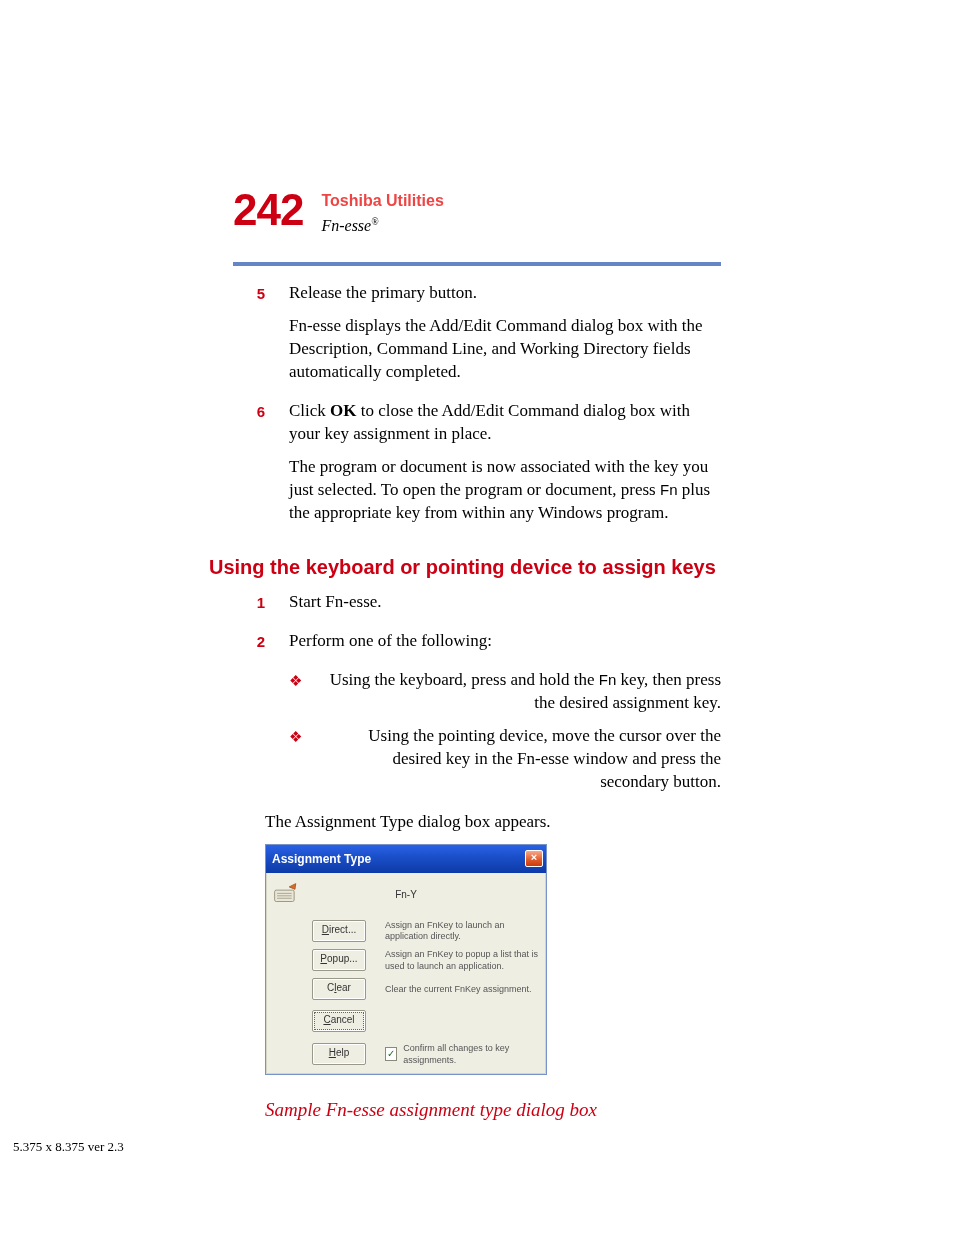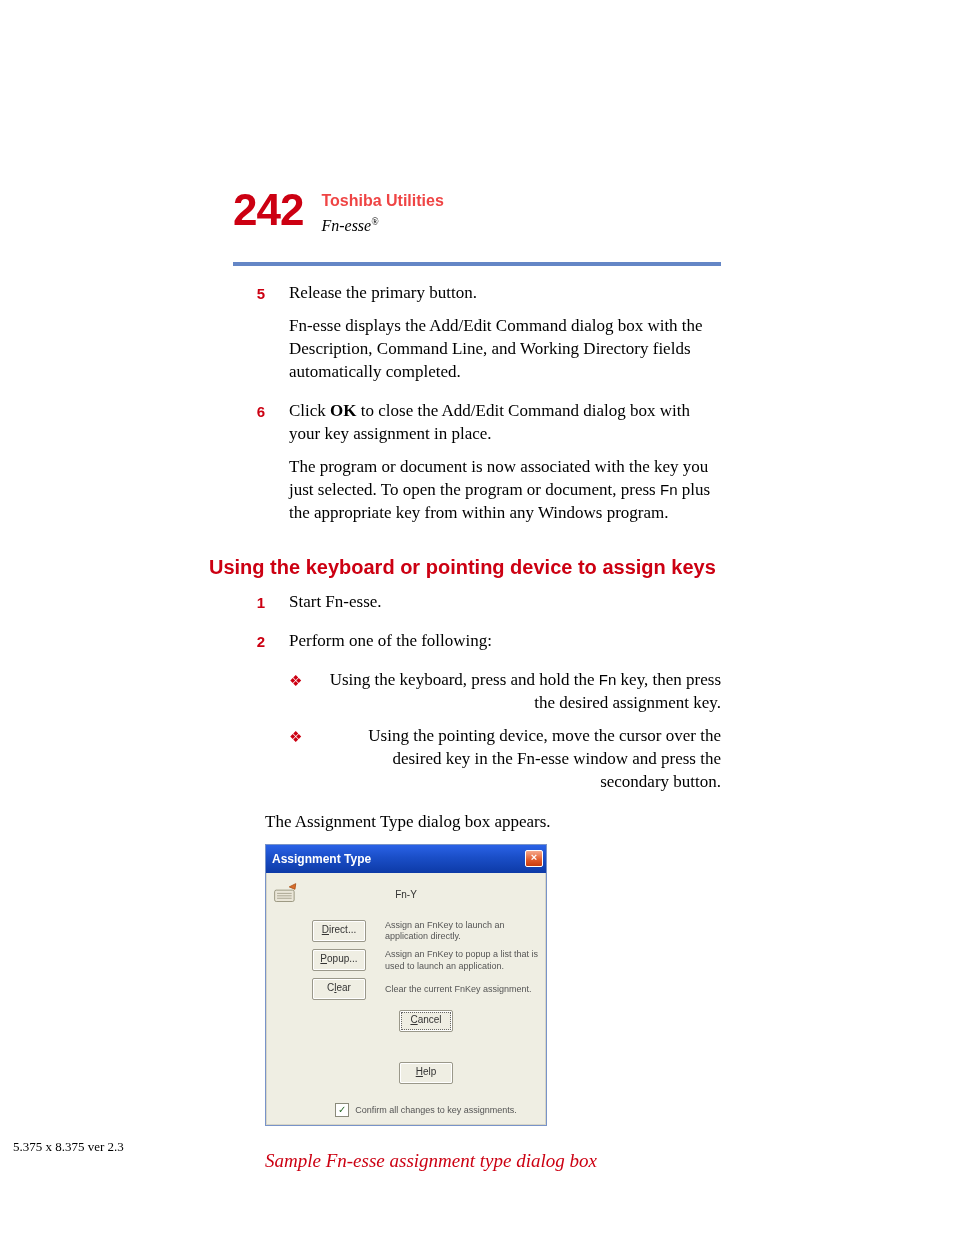--- a/index.html
+++ b/index.html
@@ -219,21 +219,21 @@
     outline: 1px dotted #666;
     outline-offset: -3px;
   }
   .dlg-desc {
     flex: 1;
     font-size: 9px;
     line-height: 1.25;
     color: #555;
     padding-top: 1px;
   }
-  .dlg-sep-row { margin-top: 10px; flex-direction: column; }
+  .dlg-sep-row { margin-top: 10px; }
   .dlg-check {
     display: flex;
     align-items: center;
     gap: 6px;
     font-size: 9px;
     color: #555;
     flex: 1;
   }
   .chkbox {
     width: 12px;

